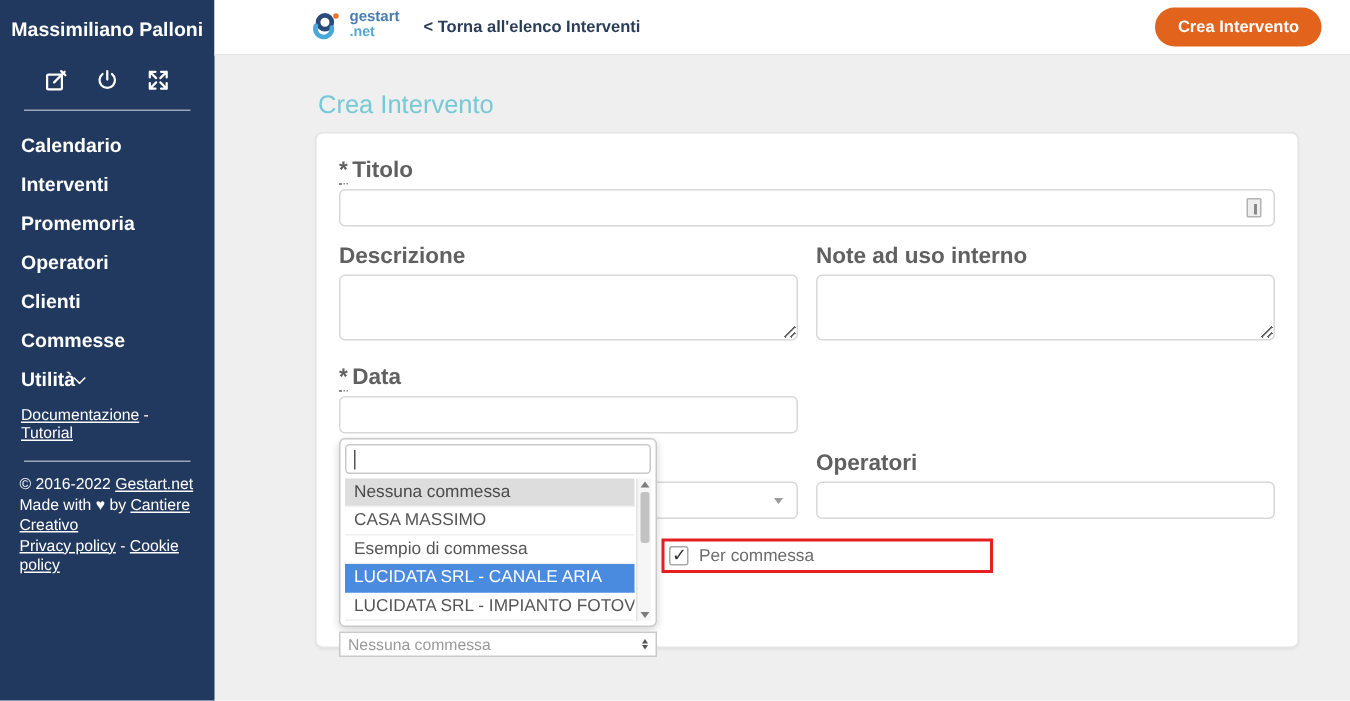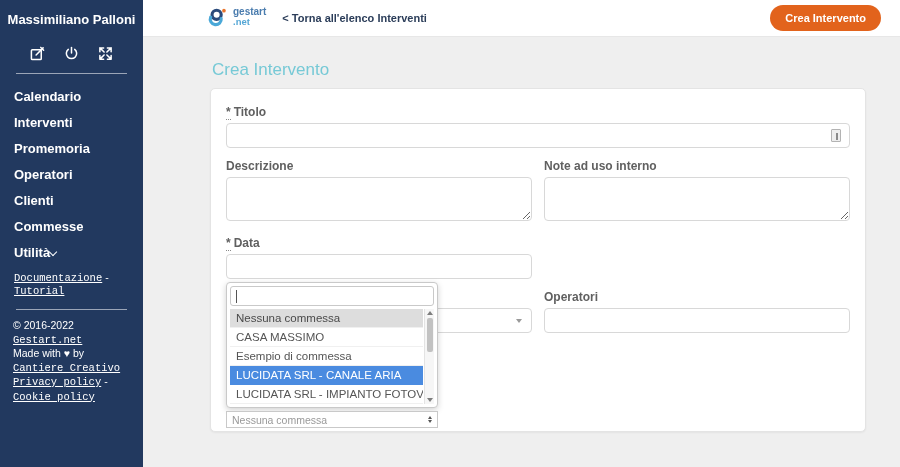--- a/index.html
+++ b/index.html
@@ -16,42 +16,42 @@
   .sidebar-icons { display:flex; justify-content:center; gap:18px; margin-top:16px; }
   .sb-icon-btn { width:16px; height:16px; cursor:pointer; display:flex; align-items:center; justify-content:center; }
   .sb-icon-btn svg { stroke:#fff; fill:none; stroke-width:1.6; stroke-linecap:round; stroke-linejoin:round; }
   .sb-divider { border-top:1px solid rgba(255,255,255,.55); margin:12px 16px 0; }
   .menu { padding:10px 14px 0; }
   .menu-item { font-size:13px; font-weight:700; height:26px; line-height:26px; cursor:pointer;
                display:flex; justify-content:flex-start; align-items:center; }
   .chevron { width:6px; height:6px; border-right:1.7px solid #fff; border-bottom:1.7px solid #fff;
              transform:rotate(45deg); margin:-3px 3px 0 0; }
   .docs-line { padding:5px 14px 0; font-size:10.5px; }
-  .sidebar a { color:#fff; text-decoration:underline; cursor:pointer;font-family:Liberation Mono, monospace; }
+  .sidebar a { color:#fff; text-decoration:underline; cursor:pointer; }
   .sb-footer { padding:9px 13px 0; font-size:10.5px; line-height:13.5px; }
 
   
   .topbar { position:absolute; left:143px; top:0; right:0; height:37px; background:#fff;
             border-bottom:1px solid #e7e7e7; display:flex; align-items:center; }
   .logo { margin-left:64px; display:flex; gap:4px; cursor:pointer; }
   .logo-text { display:flex; flex-direction:column; }
   .logo-text .l1 { font-size:10px; font-weight:700; color:#4a7cae; line-height:10px; }
   .logo-text .l2 { font-size:9.5px; font-weight:700; color:#55a7d6; line-height:9px; }
   .back-link { margin-left:16px; font-size:11px; font-weight:700; color:#2b3d59; text-decoration:none; cursor:pointer; }
   .create-btn { margin-left:auto; margin-right:19px; background:#e2631c; color:#fff; border:none;
                 border-radius:14px; padding:7px 15px; font-size:11px; font-weight:700; cursor:pointer; }
 
   
   .content { position:absolute; left:143px; top:38px; right:0; bottom:0; }
   .page-title { position:absolute; left:69px; top:22px; font-size:17px; color:#76c9d6; font-weight:500; }
   .card { position:absolute; left:67px; top:50px; right:34px; bottom:35px; background:#fff;
           border:1px solid #e4e4e4; border-radius:5px; box-shadow:0 1px 2px rgba(0,0,0,.05);
           padding:16px 15px; }
 
-  .f-label { font-size:12px; color:#606060; font-weight:700; margin-bottom:4px; display:block; }
+  .f-label { font-size:15px; color:#606060; font-weight:700; margin-bottom:4px; display:block; }
   .req { border-bottom:1px dotted #8a8a8a; margin-right:3px; }
   .f-input, .f-textarea, .f-select {
     width:100%; border:1px solid #d8d8d8; border-radius:4px; background:#fff;
     font-size:12px; color:#333; outline:none; font-family:inherit;
   }
   .f-input { height:25px; padding:0 8px; }
   .f-textarea { height:44px; padding:4px 8px; resize:vertical; }
   .row { margin-bottom:11px; }
   .two-col { display:grid; grid-template-columns:1fr 1fr; gap:12px; }
   .input-wrap { position:relative; }
@@ -246,16 +246,24 @@
         </div>
       </div>
 
       <div>
         <label class="f-label">Operatori</label>
         <input class="f-input" type="text" value="" style="">
       </div>
     </div>
 
     <div class="check-area">
+      <div class="check-row">
+        <span class="annotation-box">
+          <span class="check-item">
+            <span class="checkbox is-true"></span>
+            <span class="check-label">Per commessa</span>
+          </span>
+        </span>
+      </div>
     </div>
 
   </div>
 </div>
 
 </body></html>

